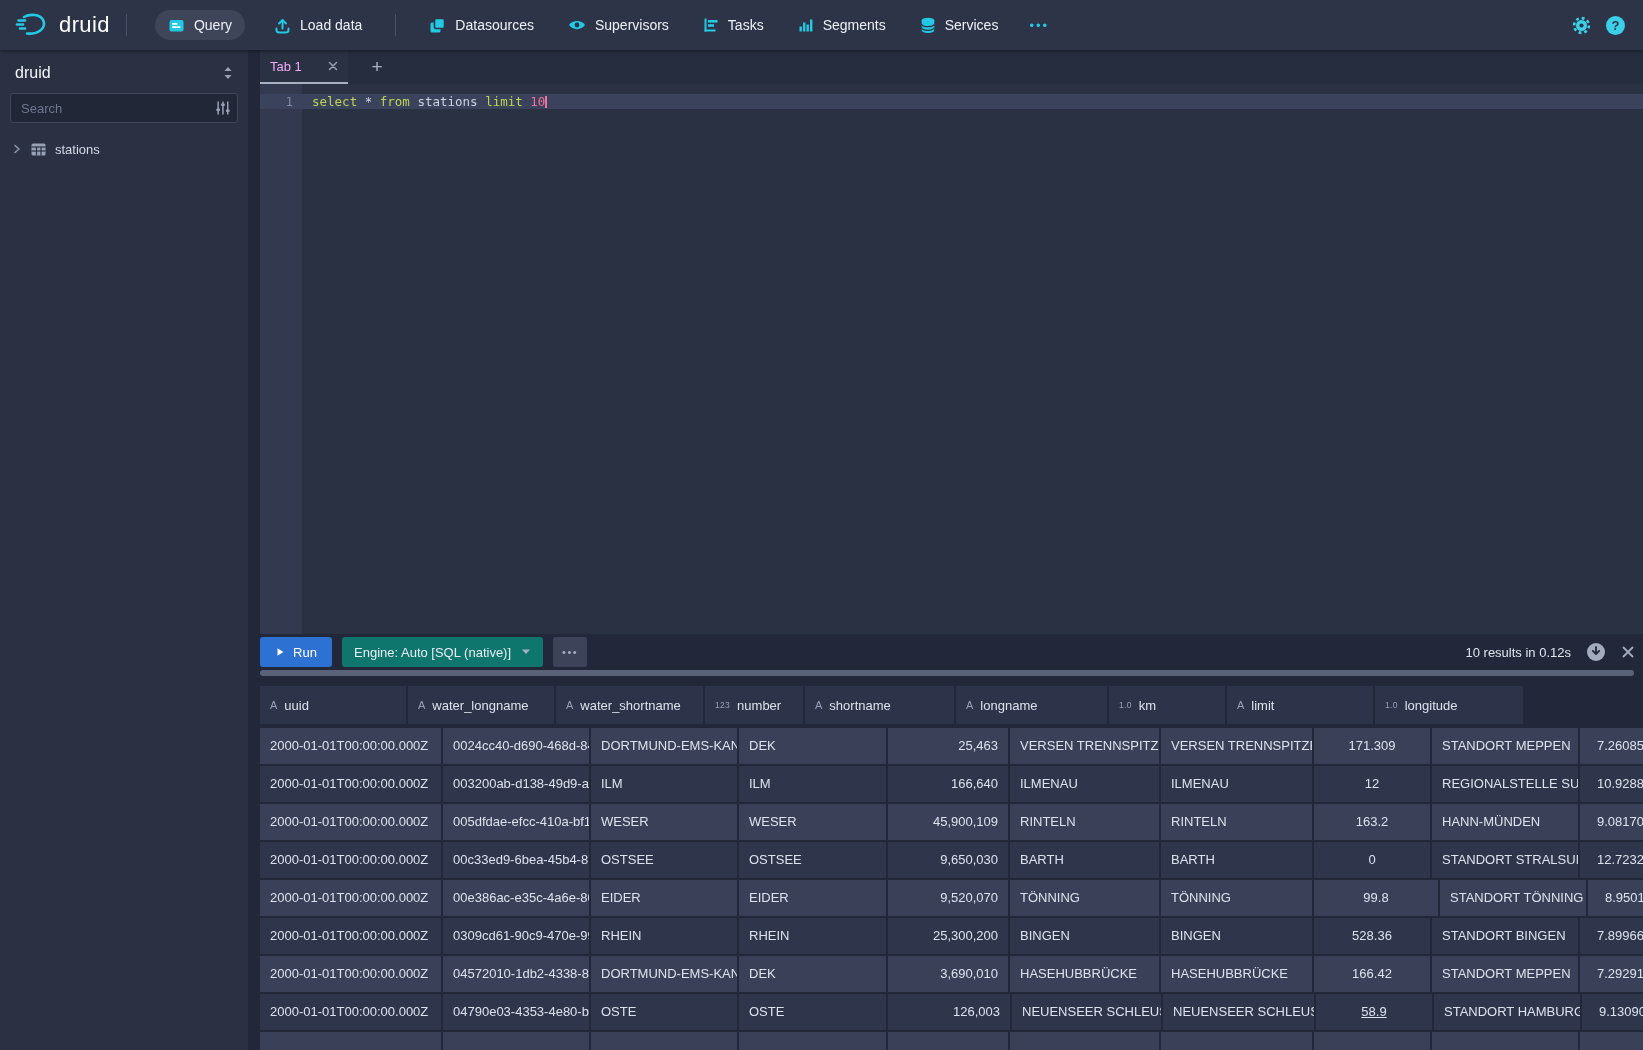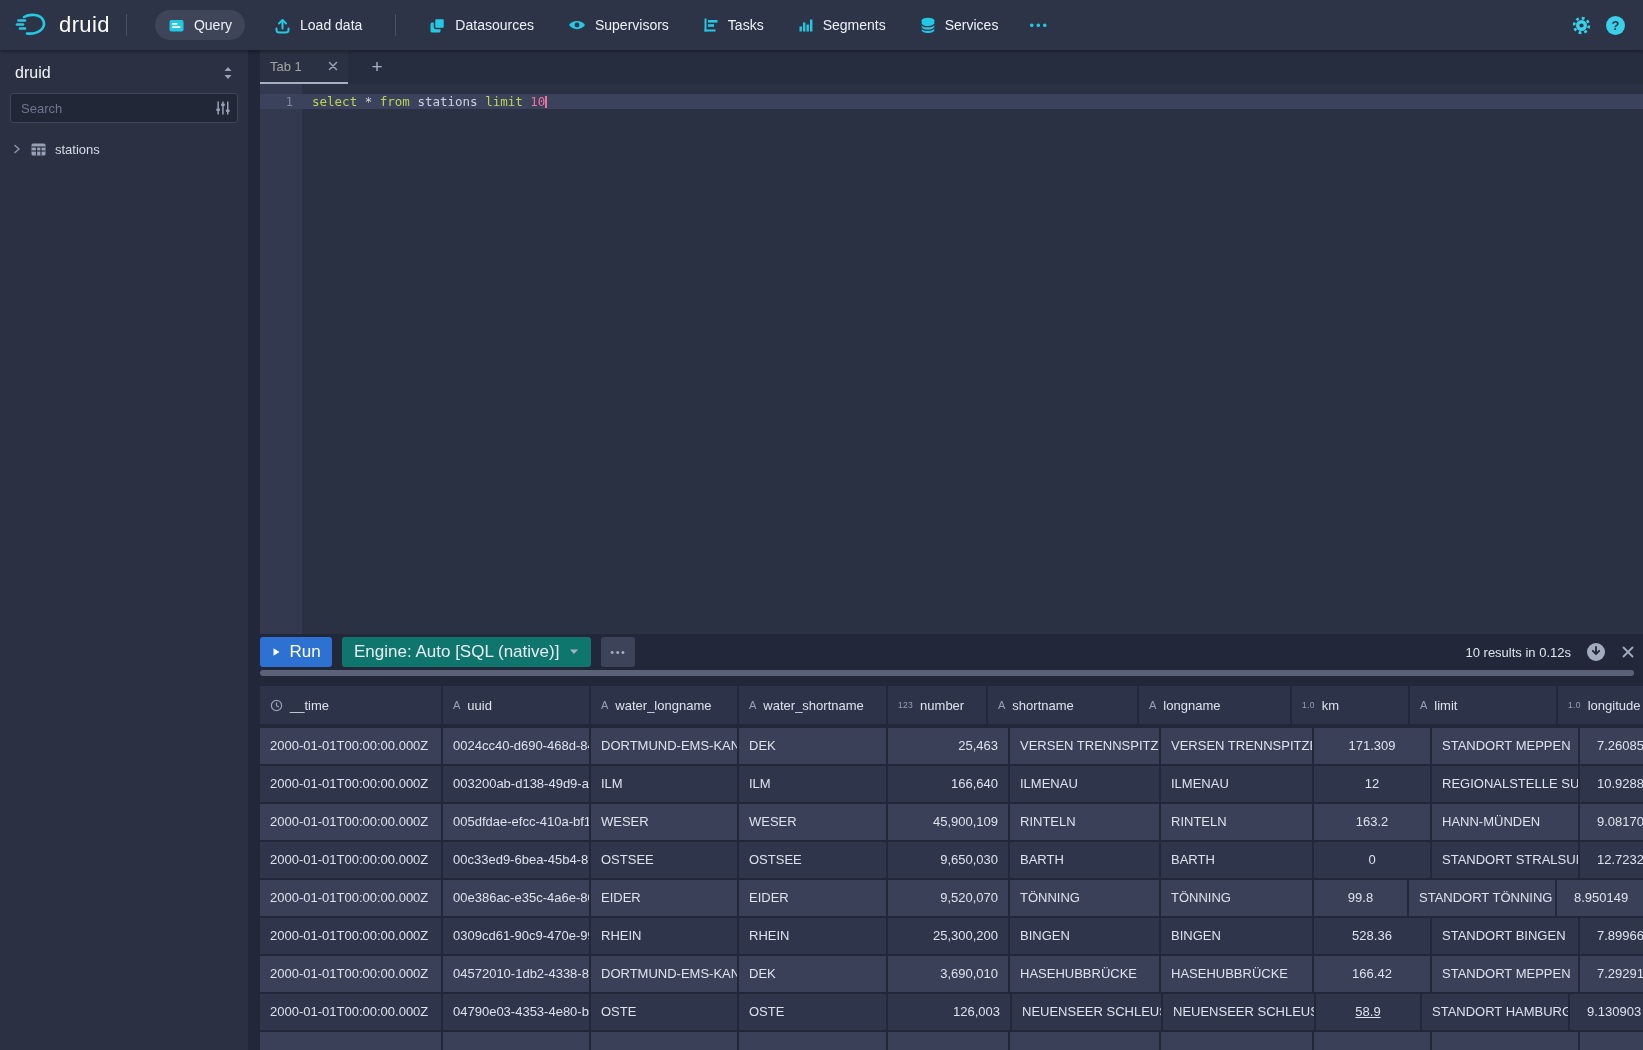--- a/index.html
+++ b/index.html
@@ -33,39 +33,39 @@
   .search-input::placeholder{color:#6e7790;}
   .filter-btn{position:absolute;right:7px;top:7px;cursor:pointer;}
   .tree{margin-top:12px;}
   .tree-item{display:flex;align-items:center;height:28px;padding-left:12px;gap:9px;
              font-size:13px;color:#d6dbe8;cursor:pointer;}
 
   
   .topstrip{position:absolute;left:260px;top:50px;right:0;height:34px;background:#262d3f;}
   .tab{position:absolute;left:0;top:0;width:88px;height:34px;background:#2a3142;
        display:flex;align-items:center;justify-content:space-between;padding:0 10px;
-       box-sizing:border-box;border-bottom:2px solid #a7afc2;font-size:13px;color:#a3a3a3;cursor:pointer;}
+       box-sizing:border-box;border-bottom:2px solid #a7afc2;font-size:13px;color:#f0abfc;cursor:pointer;}
   .add-tab{position:absolute;left:100px;top:0;width:34px;height:34px;display:flex;align-items:center;
            justify-content:center;font-size:19px;color:#a9b1c4;cursor:pointer;}
   .editor{position:absolute;left:260px;top:84px;width:1383px;height:550px;background:#2a3142;cursor:text;}
   .gutter{position:absolute;left:0;top:0;width:42px;height:100%;background:#333a4f;}
   .active-line{position:absolute;left:0;top:10px;height:15px;width:100%;background:#3a425c;}
   .gutter-num{position:absolute;left:0;top:10px;width:33px;text-align:right;
               font-family:"DejaVu Sans Mono",monospace;font-size:12.5px;line-height:15px;color:#7e88a0;}
   .code-line{position:absolute;left:52px;top:10px;font-family:"DejaVu Sans Mono",monospace;
              font-size:12.5px;line-height:15px;white-space:pre;}
   .tok-kw{color:#bdd455;}
   .tok-plain{color:#cdd2de;}
   .tok-num{color:#f0709f;}
   .cursor{display:inline-block;width:2px;height:12px;background:#f0709f;vertical-align:-2px;}
 
   
   .runbar{position:absolute;left:248px;top:634px;right:0;height:36px;display:flex;
           align-items:center;padding:0 8px 0 12px;gap:10px;box-sizing:border-box;}
-  .btn{height:30px;border-radius:3px;display:flex;align-items:center;cursor:pointer;font-size:17px;box-sizing:border-box;}
+  .btn{height:30px;border-radius:3px;display:flex;align-items:center;cursor:pointer;font-size:13px;box-sizing:border-box;}
   .run-btn{background:#2d72d2;color:#ffffff;width:72px;justify-content:center;gap:8px;}
   .engine-btn{background:#0f766e;color:#e8ecf5;padding:0 12px;gap:10px;}
   .more-btn{background:#3d445a;color:#a9b1c4;width:34px;justify-content:center;font-size:11px;letter-spacing:1.5px;}
   .run-status{margin-left:auto;display:flex;align-items:center;gap:15px;font-size:13px;color:#e0e4ef;}
   .icon-btn{cursor:pointer;display:flex;align-items:center;}
 
   
   .results{position:absolute;left:260px;top:670px;width:1383px;height:380px;overflow:hidden;}
   .hscroll{position:absolute;left:0;top:0;width:1374px;height:6px;background:#5b6278;border-radius:3px;cursor:pointer;}
   .rheader{position:absolute;left:0;top:16px;display:flex;}
@@ -305,29 +305,20 @@
             <path d="M2.5 2.5 L11.5 11.5 M11.5 2.5 L2.5 11.5" stroke="#a3abbf" stroke-width="1.8" stroke-linecap="round"></path>
           </svg>
         </span>
     </span>
   </div>
 </div>
 
 <div class="results">
   <div class="hscroll"></div>
   <div class="rheader">
-      <div class="hcell" style="width: 183px;">
-        <span>
-          <svg width="13" height="13" viewBox="0 0 16 16">
-            <circle cx="8" cy="8" r="6.3" fill="none" stroke="#97a0b5" stroke-width="1.5"></circle>
-            <path d="M8 4.6 V8.2 l2.4 1.4" fill="none" stroke="#97a0b5" stroke-width="1.5" stroke-linecap="round"></path>
-          </svg>
-        </span>
-        <span>__time</span>
-      </div>
       <div class="hcell" style="width: 148px;">
         <span class="t-str">A</span>
         <span>uuid</span>
       </div>
       <div class="hcell" style="width: 148px;">
         <span class="t-str">A</span>
         <span>water_longname</span>
       </div>
       <div class="hcell" style="width: 149px;">
         <span class="t-str">A</span>
@@ -408,21 +399,21 @@
         <div class="cell lon" style="width: 150px;">12.723226</div>
       </div>
       <div class="rrow odd">
         <div class="cell " style="width: 183px;">2000-01-01T00:00:00.000Z</div>
         <div class="cell " style="width: 148px;">00e386ac-e35c-4a6e-80</div>
         <div class="cell " style="width: 148px;">EIDER</div>
         <div class="cell " style="width: 149px;">EIDER</div>
         <div class="cell ar" style="width: 122px;">9,520,070</div>
         <div class="cell " style="width: 151px;">TÖNNING</div>
         <div class="cell " style="width: 153px;">TÖNNING</div>
-        <div class="cell ac" style="width: 95px;">99.8</div>
+        <div class="cell ac" style="width: 126px;">99.8</div>
         <div class="cell " style="width: 148px;">STANDORT TÖNNING</div>
         <div class="cell lon" style="width: 150px;">8.950149</div>
       </div>
       <div class="rrow even">
         <div class="cell " style="width: 183px;">2000-01-01T00:00:00.000Z</div>
         <div class="cell " style="width: 148px;">0309cd61-90c9-470e-99</div>
         <div class="cell " style="width: 148px;">RHEIN</div>
         <div class="cell " style="width: 149px;">RHEIN</div>
         <div class="cell ar" style="width: 122px;">25,300,200</div>
         <div class="cell " style="width: 151px;">BINGEN</div>
@@ -444,21 +435,21 @@
         <div class="cell lon" style="width: 150px;">7.292912</div>
       </div>
       <div class="rrow even">
         <div class="cell " style="width: 183px;">2000-01-01T00:00:00.000Z</div>
         <div class="cell " style="width: 148px;">04790e03-4353-4e80-be</div>
         <div class="cell " style="width: 148px;">OSTE</div>
         <div class="cell " style="width: 149px;">OSTE</div>
         <div class="cell ar" style="width: 124px; text-align: right;">126,003</div>
         <div class="cell " style="width: 151px;">NEUENSEER SCHLEUSEN</div>
         <div class="cell " style="width: 153px;">NEUENSEER SCHLEUSEN</div>
-        <div class="cell ac" style="width: 106px; text-decoration: underline;">58.9</div>
+        <div class="cell ac" style="width: 118px; text-decoration: underline;">58.9</div>
         <div class="cell " style="width: 148px;">STANDORT HAMBURG</div>
         <div class="cell lon" style="width: 150px;">9.130903</div>
       </div>
       <div class="rrow odd">
         <div class="cell" style="width: 183px;"></div>
         <div class="cell" style="width: 148px;"></div>
         <div class="cell" style="width: 148px;"></div>
         <div class="cell" style="width: 149px;"></div>
         <div class="cell" style="width: 122px;"></div>
         <div class="cell" style="width: 151px;"></div>

